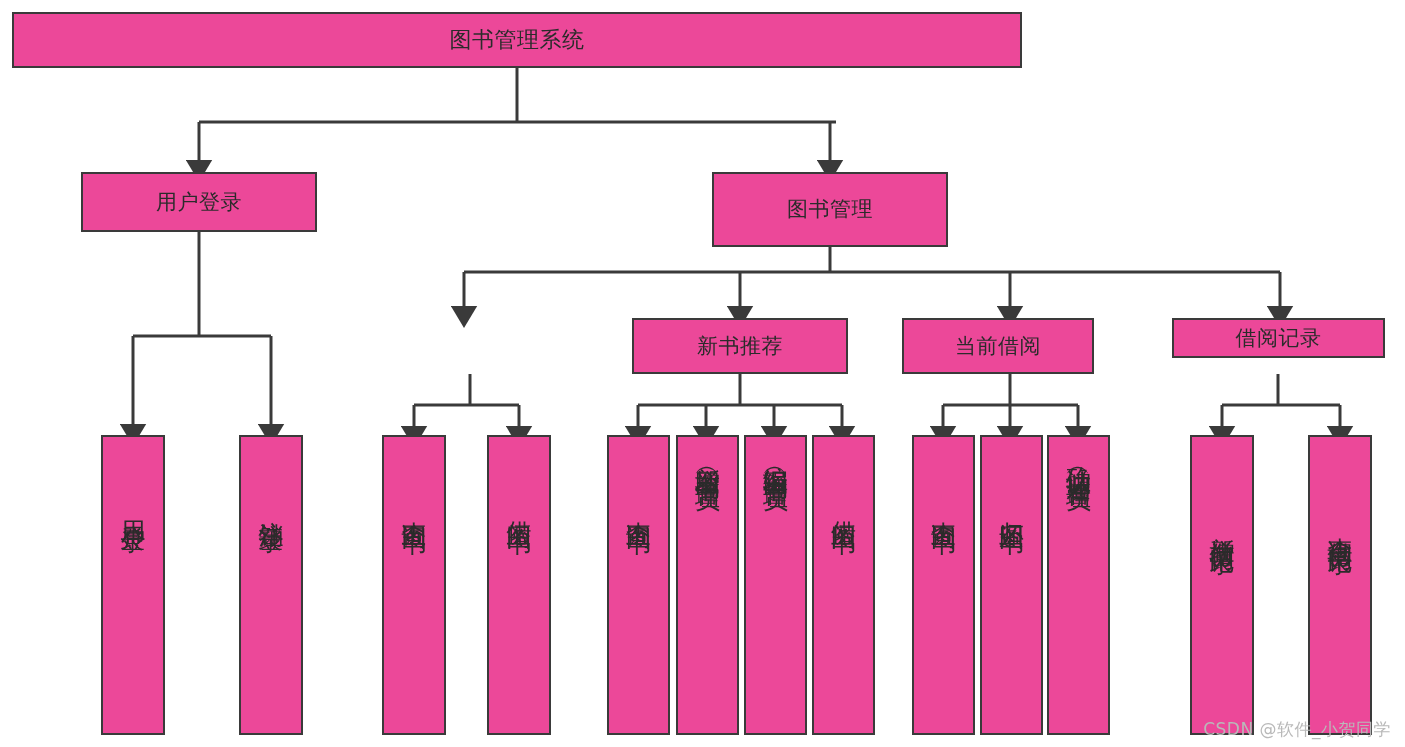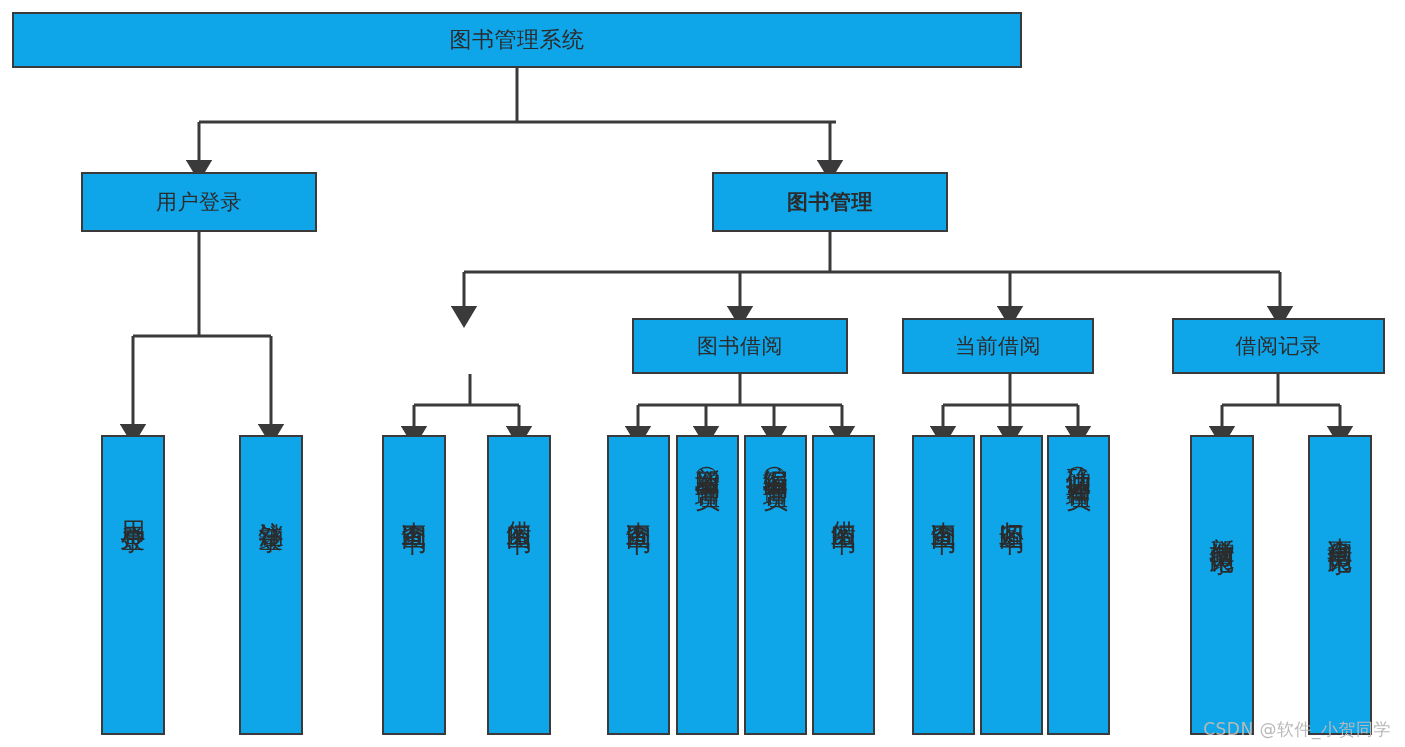--- a/index.html
+++ b/index.html
@@ -22,21 +22,21 @@
   svg#wires {
     position: absolute;
     left: 0; top: 0;
     width: 1405px;
     height: 747px;
     pointer-events: none;
   }
   .node {
     position: absolute;
     box-sizing: border-box;
-    background: #0ea5e9;
+    background: #ec4899;
     border: 2.5px solid #3a3a3a;
     display: flex;
     align-items: center;
     justify-content: center;
     overflow: hidden;
   }
   .node .label {
     color: #2b2b2b;
     letter-spacing: 0.5px;
     text-align: center;
@@ -137,31 +137,31 @@
     </g>
   </svg>
 
   <div class="node root horiz" style="left:12px; top:12px; width:1010px; height:56px;">
     <span class="label">图书管理系统</span>
   </div>
 
   <div class="node horiz" style="left:81px; top:172px; width:236px; height:60px;">
     <span class="label">用户登录</span>
   </div>
-  <div class="node horiz" style="left:712px; top:172px; width:236px; height:60px;font-weight:bold;">
+  <div class="node horiz" style="left:712px; top:172px; width:236px; height:75px;">
     <span class="label">图书管理</span>
   </div>
 
   <div class="node horiz" style="left:632px; top:318px; width:216px; height:56px;">
-    <span class="label">图书借阅</span>
+    <span class="label">新书推荐</span>
   </div>
   <div class="node horiz" style="left:902px; top:318px; width:192px; height:56px;">
     <span class="label">当前借阅</span>
   </div>
-  <div class="node horiz" style="left:1172px; top:318px; width:213px; height:56px;">
+  <div class="node horiz" style="left:1172px; top:318px; width:213px; height:40px;">
     <span class="label">借阅记录</span>
   </div>
 
   <div class="node vert short3" style="left:101px; top:435px; width:64px; height:300px;">
     <span class="label">用户登录</span>
   </div>
   <div class="node vert short3" style="left:239px; top:435px; width:64px; height:300px;">
     <span class="label">注销登录</span>
   </div>
 

